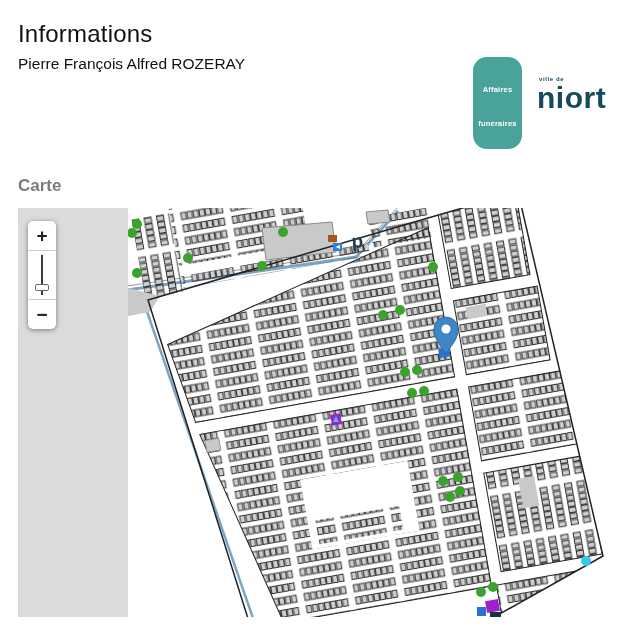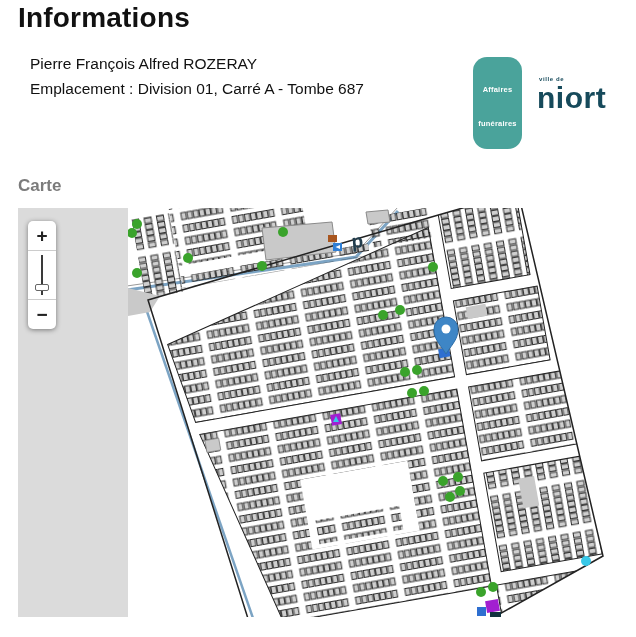--- a/index.html
+++ b/index.html
@@ -1,19 +1,19 @@
 <!DOCTYPE html>
 <html><head>
 <meta charset="utf-8">
 <style>
   html,body{margin:0;padding:0;background:#fff;}
   body{width:636px;height:637px;position:relative;overflow:hidden;
        font-family:"Liberation Sans",sans-serif;color:#111;}
-  .page-title{position:absolute;left:18px;top:2px;font-size:28px;font-weight:700;letter-spacing:.2px;}
-  .info-block{position:absolute;left:30px;top:51px;font-size:15.5px;line-height:25px;}
+  .page-title{position:absolute;left:18px;top:20px;font-size:24px;font-weight:400;letter-spacing:.2px;}
+  .info-block{position:absolute;left:18px;top:51px;font-size:15.5px;line-height:25px;}
   .info-line{white-space:nowrap;}
   
   .logo-funeral{position:absolute;left:473px;top:57px;width:49px;height:92px;border-radius:14px;
      display:flex;flex-direction:column;align-items:center;color:#fff;overflow:hidden;gap:26px;}
   .logo-funeral svg{margin-top:3px;}
   .lf-line{font-size:7.5px;line-height:8px;font-weight:bold;letter-spacing:.2px;}
   .lf-foot{font-size:4.5px;margin-top:5px;opacity:.85;}
   
   .logo-city{position:absolute;left:537px;top:76px;line-height:1;}
   .lc-tagline{font-size:6px;letter-spacing:.6px;font-weight:bold;margin-left:2px;}
@@ -31,21 +31,20 @@
   .ztrack{position:absolute;left:13px;top:4px;width:2px;height:40px;background:#3a3a3a;}
   .zknob{position:absolute;left:7px;top:33px;width:14px;height:7px;background:#fff;border:1px solid #666;border-radius:2px;box-sizing:border-box;}
 </style>
 </head>
 <body>
 
 <div class="page-title">Informations</div>
 
 <div class="info-block">
   <div class="info-line">Pierre François Alfred ROZERAY</div>
-  <div class="info-line">Emplacement : Division 01, Carré A - Tombe 687</div>
 </div>
 
 <div class="logo-funeral" id="logo-funeral" style="background: rgb(74, 163, 155);">
   <svg width="34" height="36" viewBox="0 0 40 44">
     <path d="M27,3 C25,10 19,13 13,17 C16,17 19,18 18,22 C17,27 12,30 7,32 C13,32 18,30 21,27 C22,31 20,36 16,40 C24,37 29,30 29,22 C33,17 31,9 27,3 Z" fill="#ffffff"></path>
   </svg>
   <div class="lf-line">Affaires</div>
   <div class="lf-line">funéraires</div>
   <div class="lf-foot">niort</div>
 </div>

